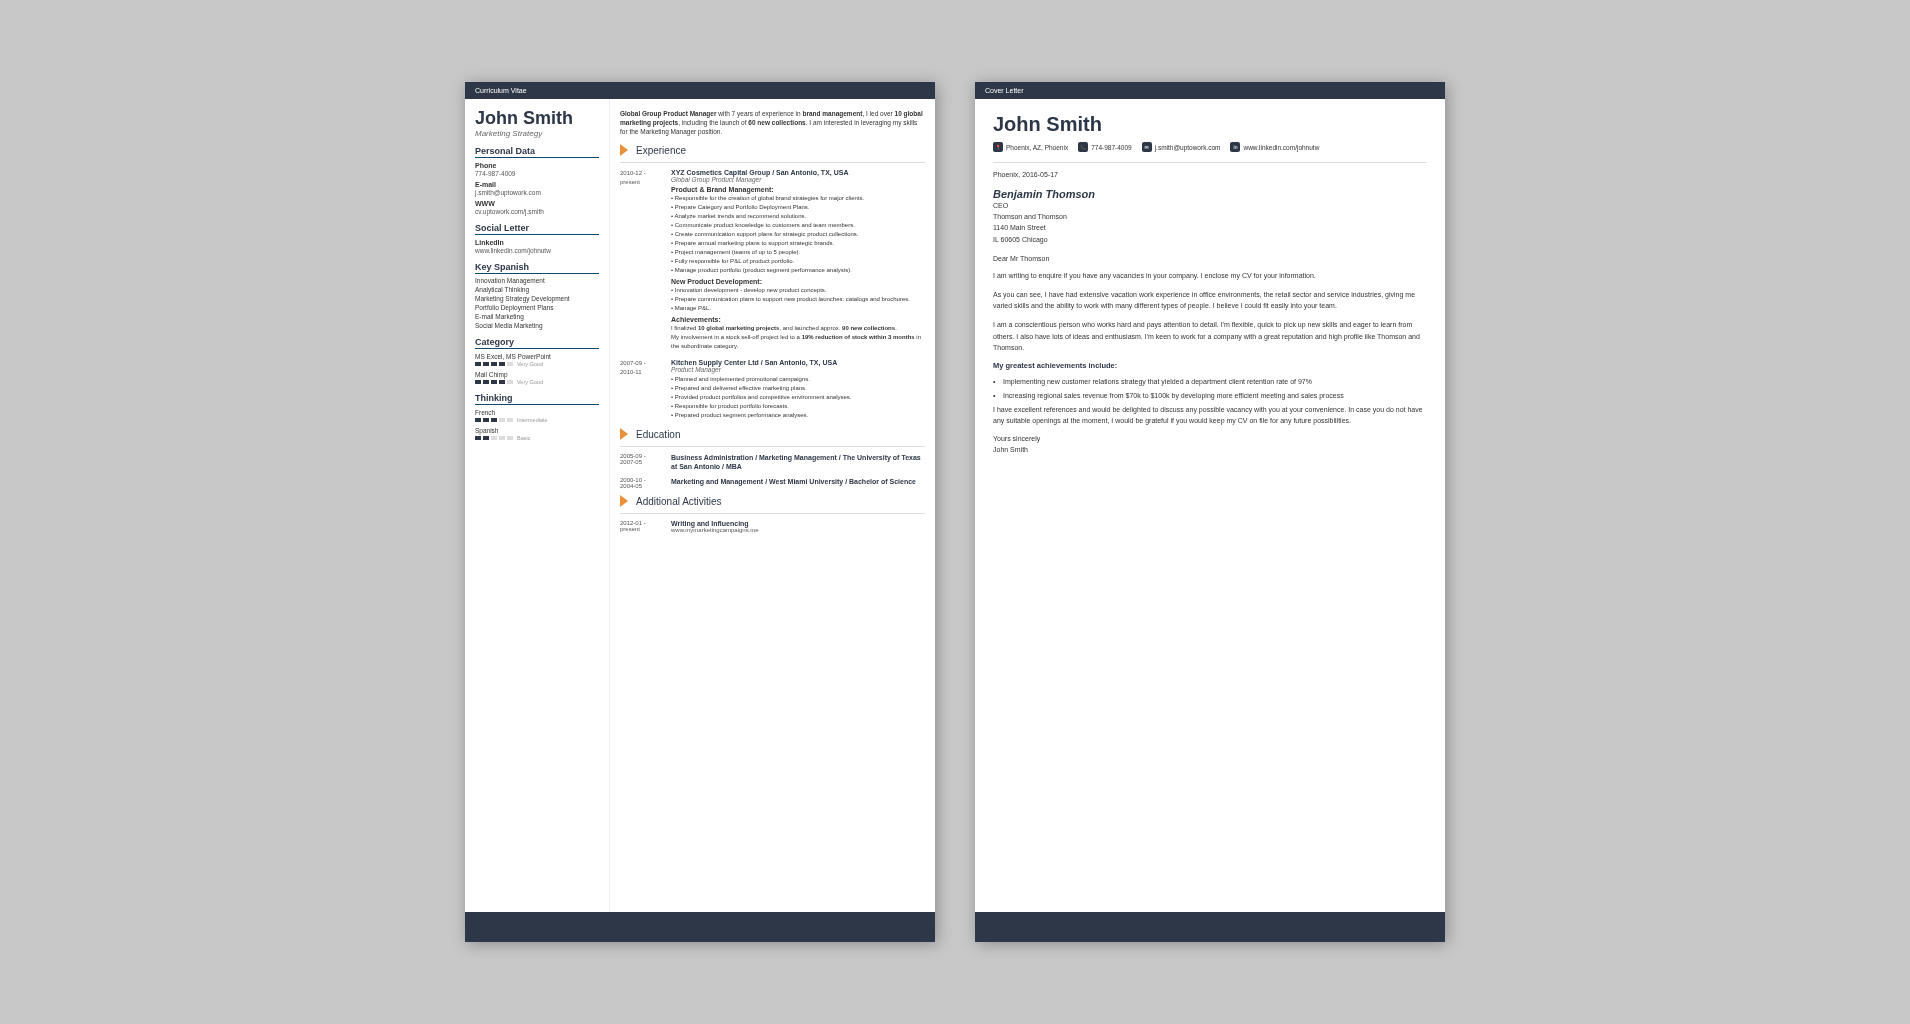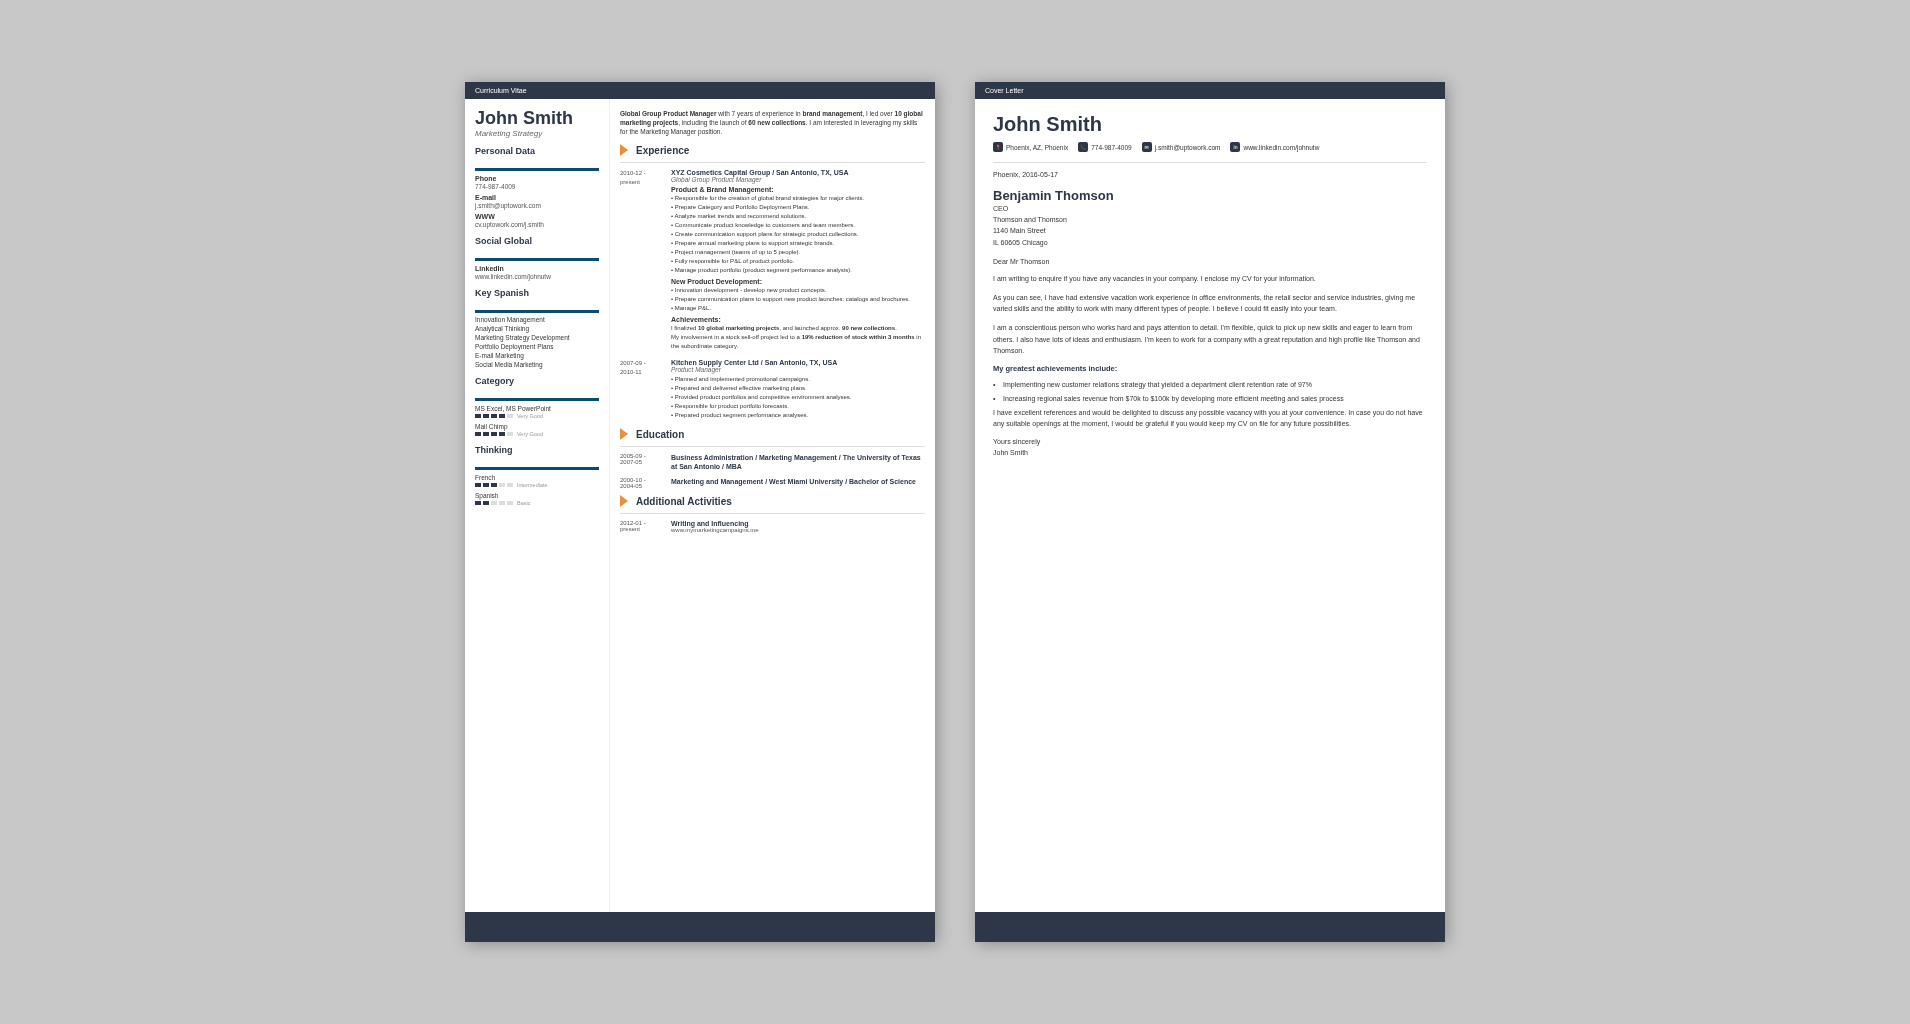--- a/index.html
+++ b/index.html
@@ -62,22 +62,22 @@
       font-style: italic;
       margin-bottom: 8px;
     }
 
     .sidebar-section-title {
       font-size: 9px;
       font-weight: bold;
       color: #2d3748;
       margin-top: 8px;
       margin-bottom: 3px;
-      padding-bottom: 12px;
-      border-bottom: 3px solid #0c4a6e;
+      padding-bottom: 1px;
+      border-bottom: 1px solid #0c4a6e;
     }
 
     .sidebar-label {
       font-size: 7px;
       font-weight: bold;
       color: #333;
       margin-top: 4px;
     }
 
     .sidebar-value {
@@ -144,21 +144,21 @@
       line-height: 1.4;
       margin-bottom: 8px;
     }
 
     .cv-summary strong {
       font-weight: bold;
     }
 
     .section-title-main {
       font-size: 10px;
-      font-weight: bold;
+      font-weight: normal;
       color: #2d3748;
       margin-bottom: 6px;
       display: flex;
       align-items: center;
       gap: 4px;
     }
 
     .section-arrow {
       width: 0;
       height: 0;
@@ -353,23 +353,24 @@
       font-size: 7px;
       color: #333;
       margin-bottom: 10px;
     }
 
     .cl-recipient {
       margin-bottom: 10px;
     }
 
     .cl-recipient-name {
-      font-size: 13px;
-      font-weight: bold;
-      color: #2d3748;
+      font-size: 11px;
+      font-weight: bold;
+      color: #2d3748;
+      font-style: italic;
     }
 
     .cl-recipient-detail {
       font-size: 7px;
       color: #333;
       line-height: 1.6;
     }
 
     .cl-salutation {
       font-size: 7px;
@@ -440,21 +441,21 @@
       <div class="cv-title">Marketing Strategy</div>
 
       <div class="sidebar-section-title">Personal Data</div>
       <div class="sidebar-label">Phone</div>
       <div class="sidebar-value">774-987-4009</div>
       <div class="sidebar-label">E-mail</div>
       <div class="sidebar-value">j.smith@uptowork.com</div>
       <div class="sidebar-label">WWW</div>
       <div class="sidebar-value">cv.uptowork.com/j.smith</div>
 
-      <div class="sidebar-section-title">Social Global</div>
+      <div class="sidebar-section-title">Social Letter</div>
       <div class="sidebar-label">LinkedIn</div>
       <div class="sidebar-value">www.linkedin.com/johnutw</div>
 
       <div class="sidebar-section-title">Key Spanish</div>
       <div class="skill-item">Innovation Management</div>
       <div class="skill-item">Analytical Thinking</div>
       <div class="skill-item">Marketing Strategy Development</div>
       <div class="skill-item">Portfolio Deployment Plans</div>
       <div class="skill-item">E-mail Marketing</div>
       <div class="skill-item">Social Media Marketing</div>

